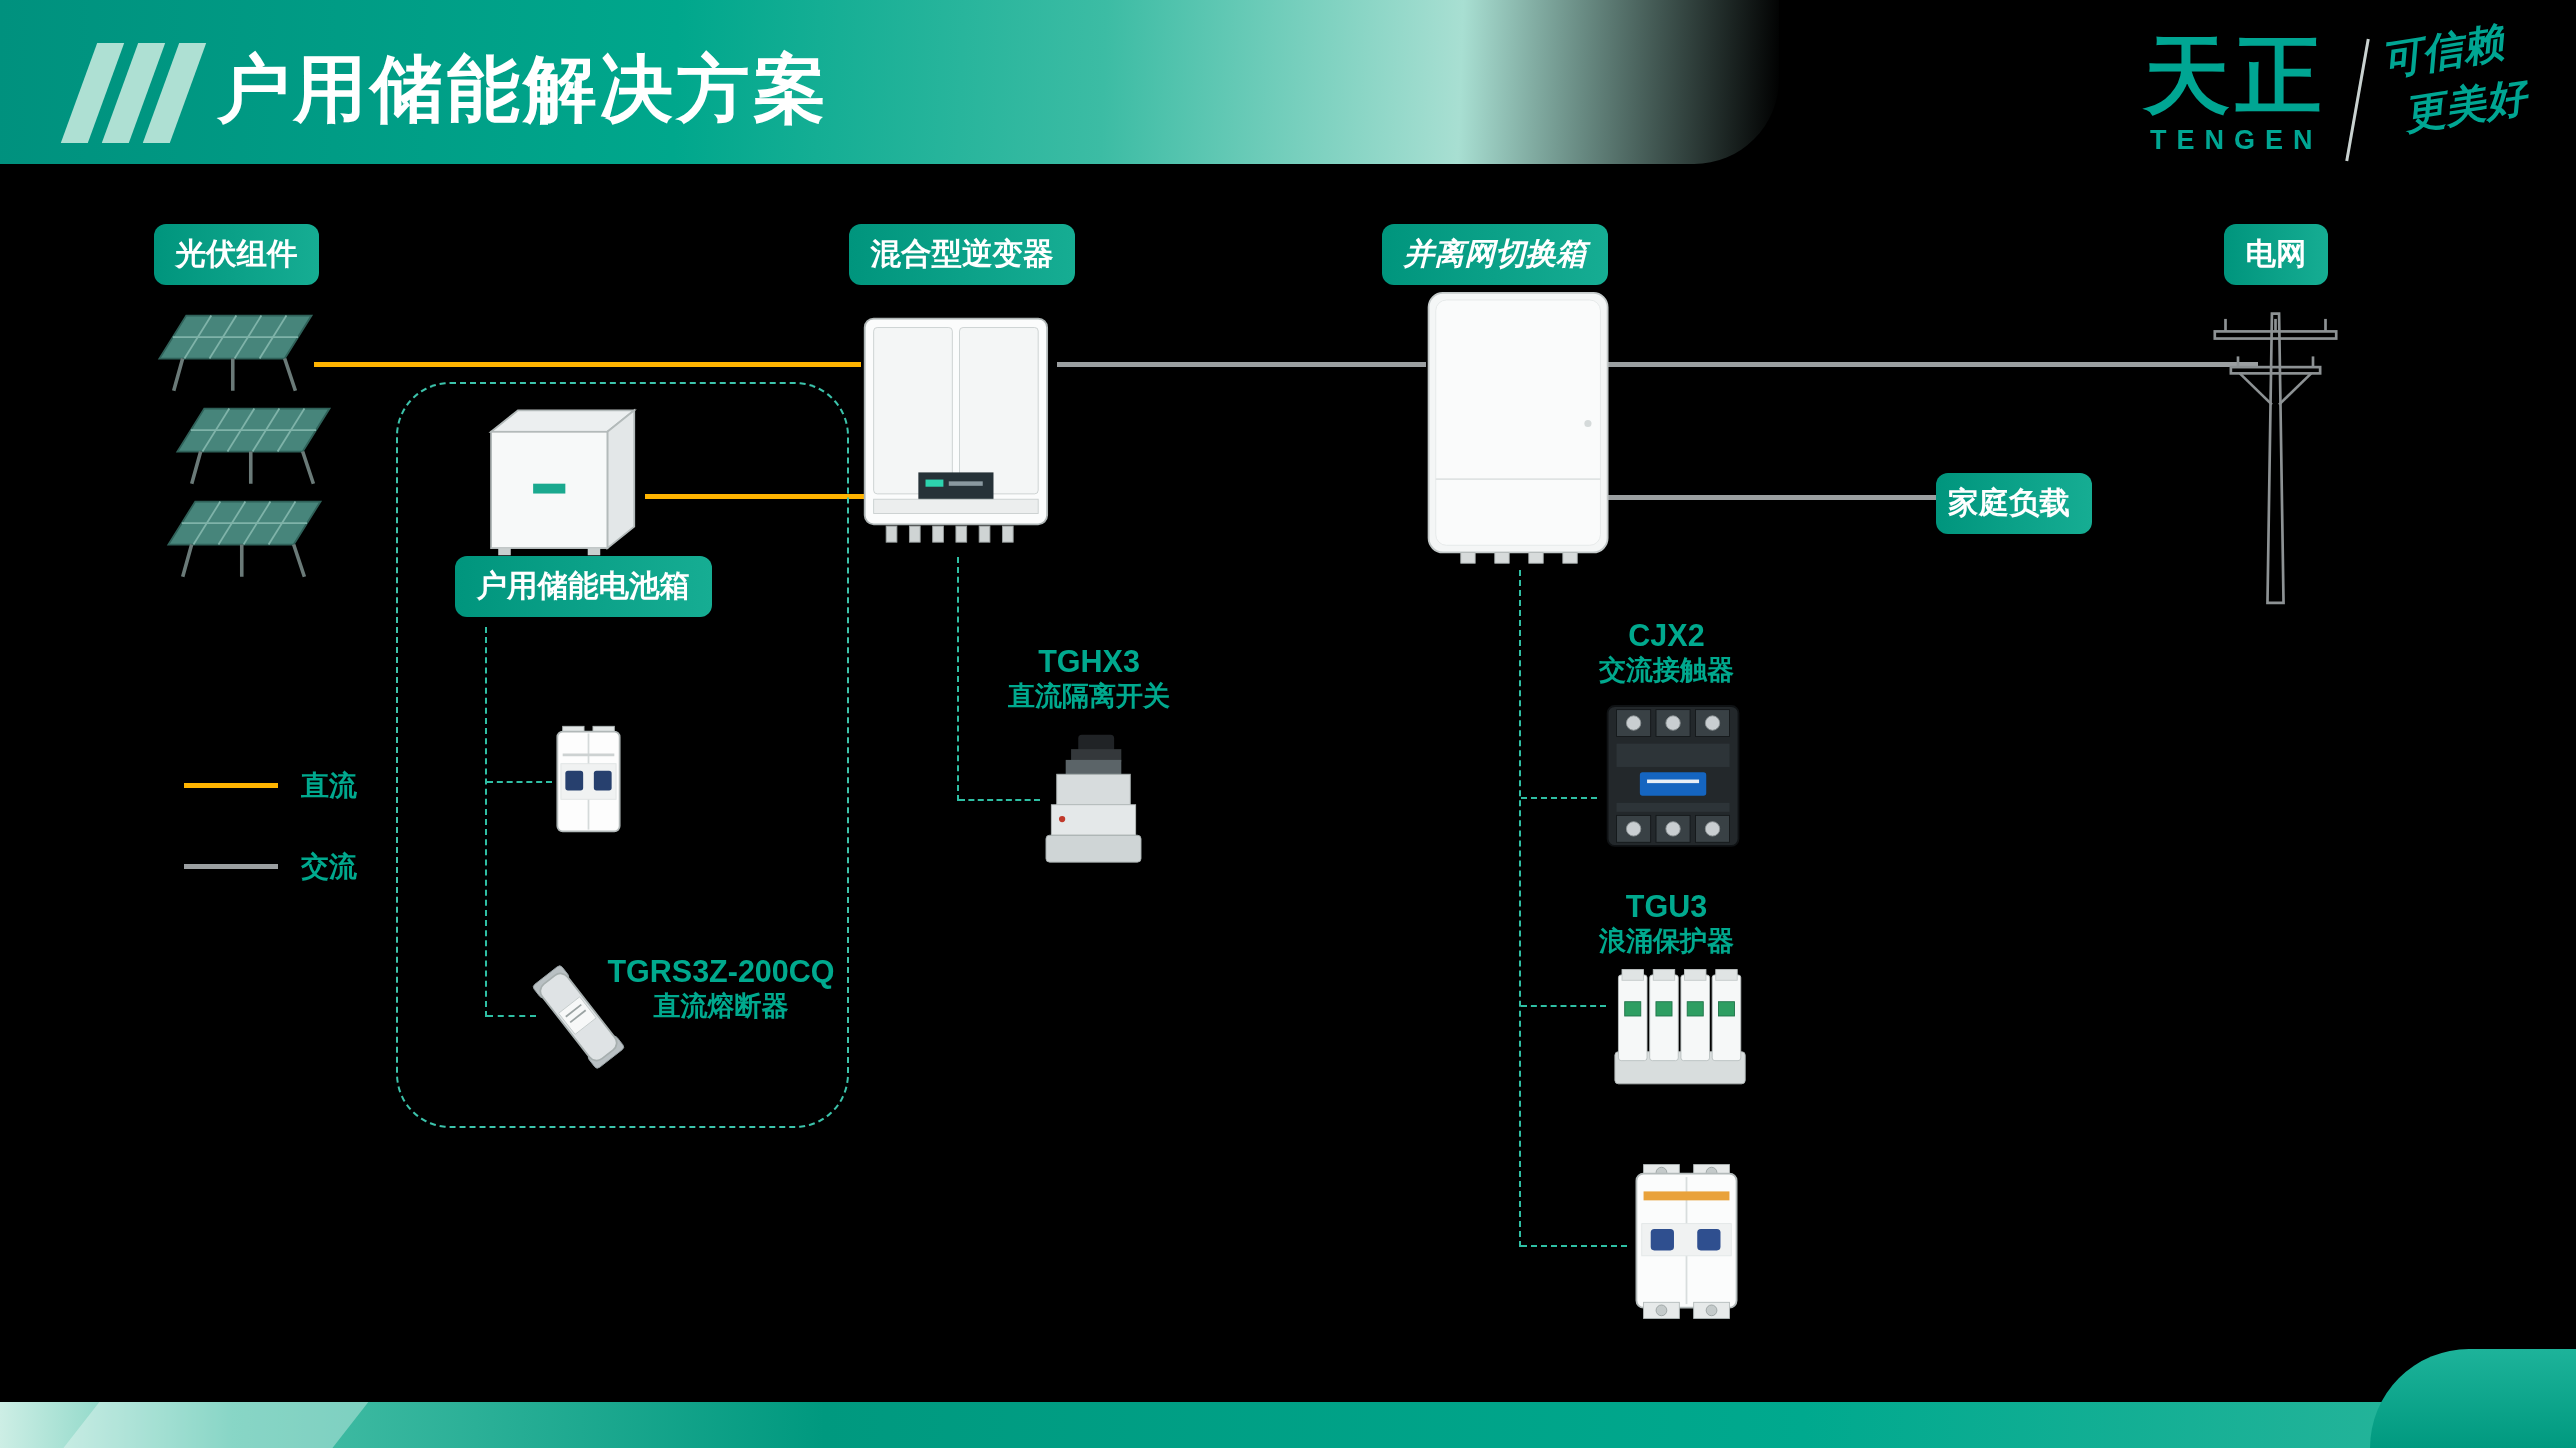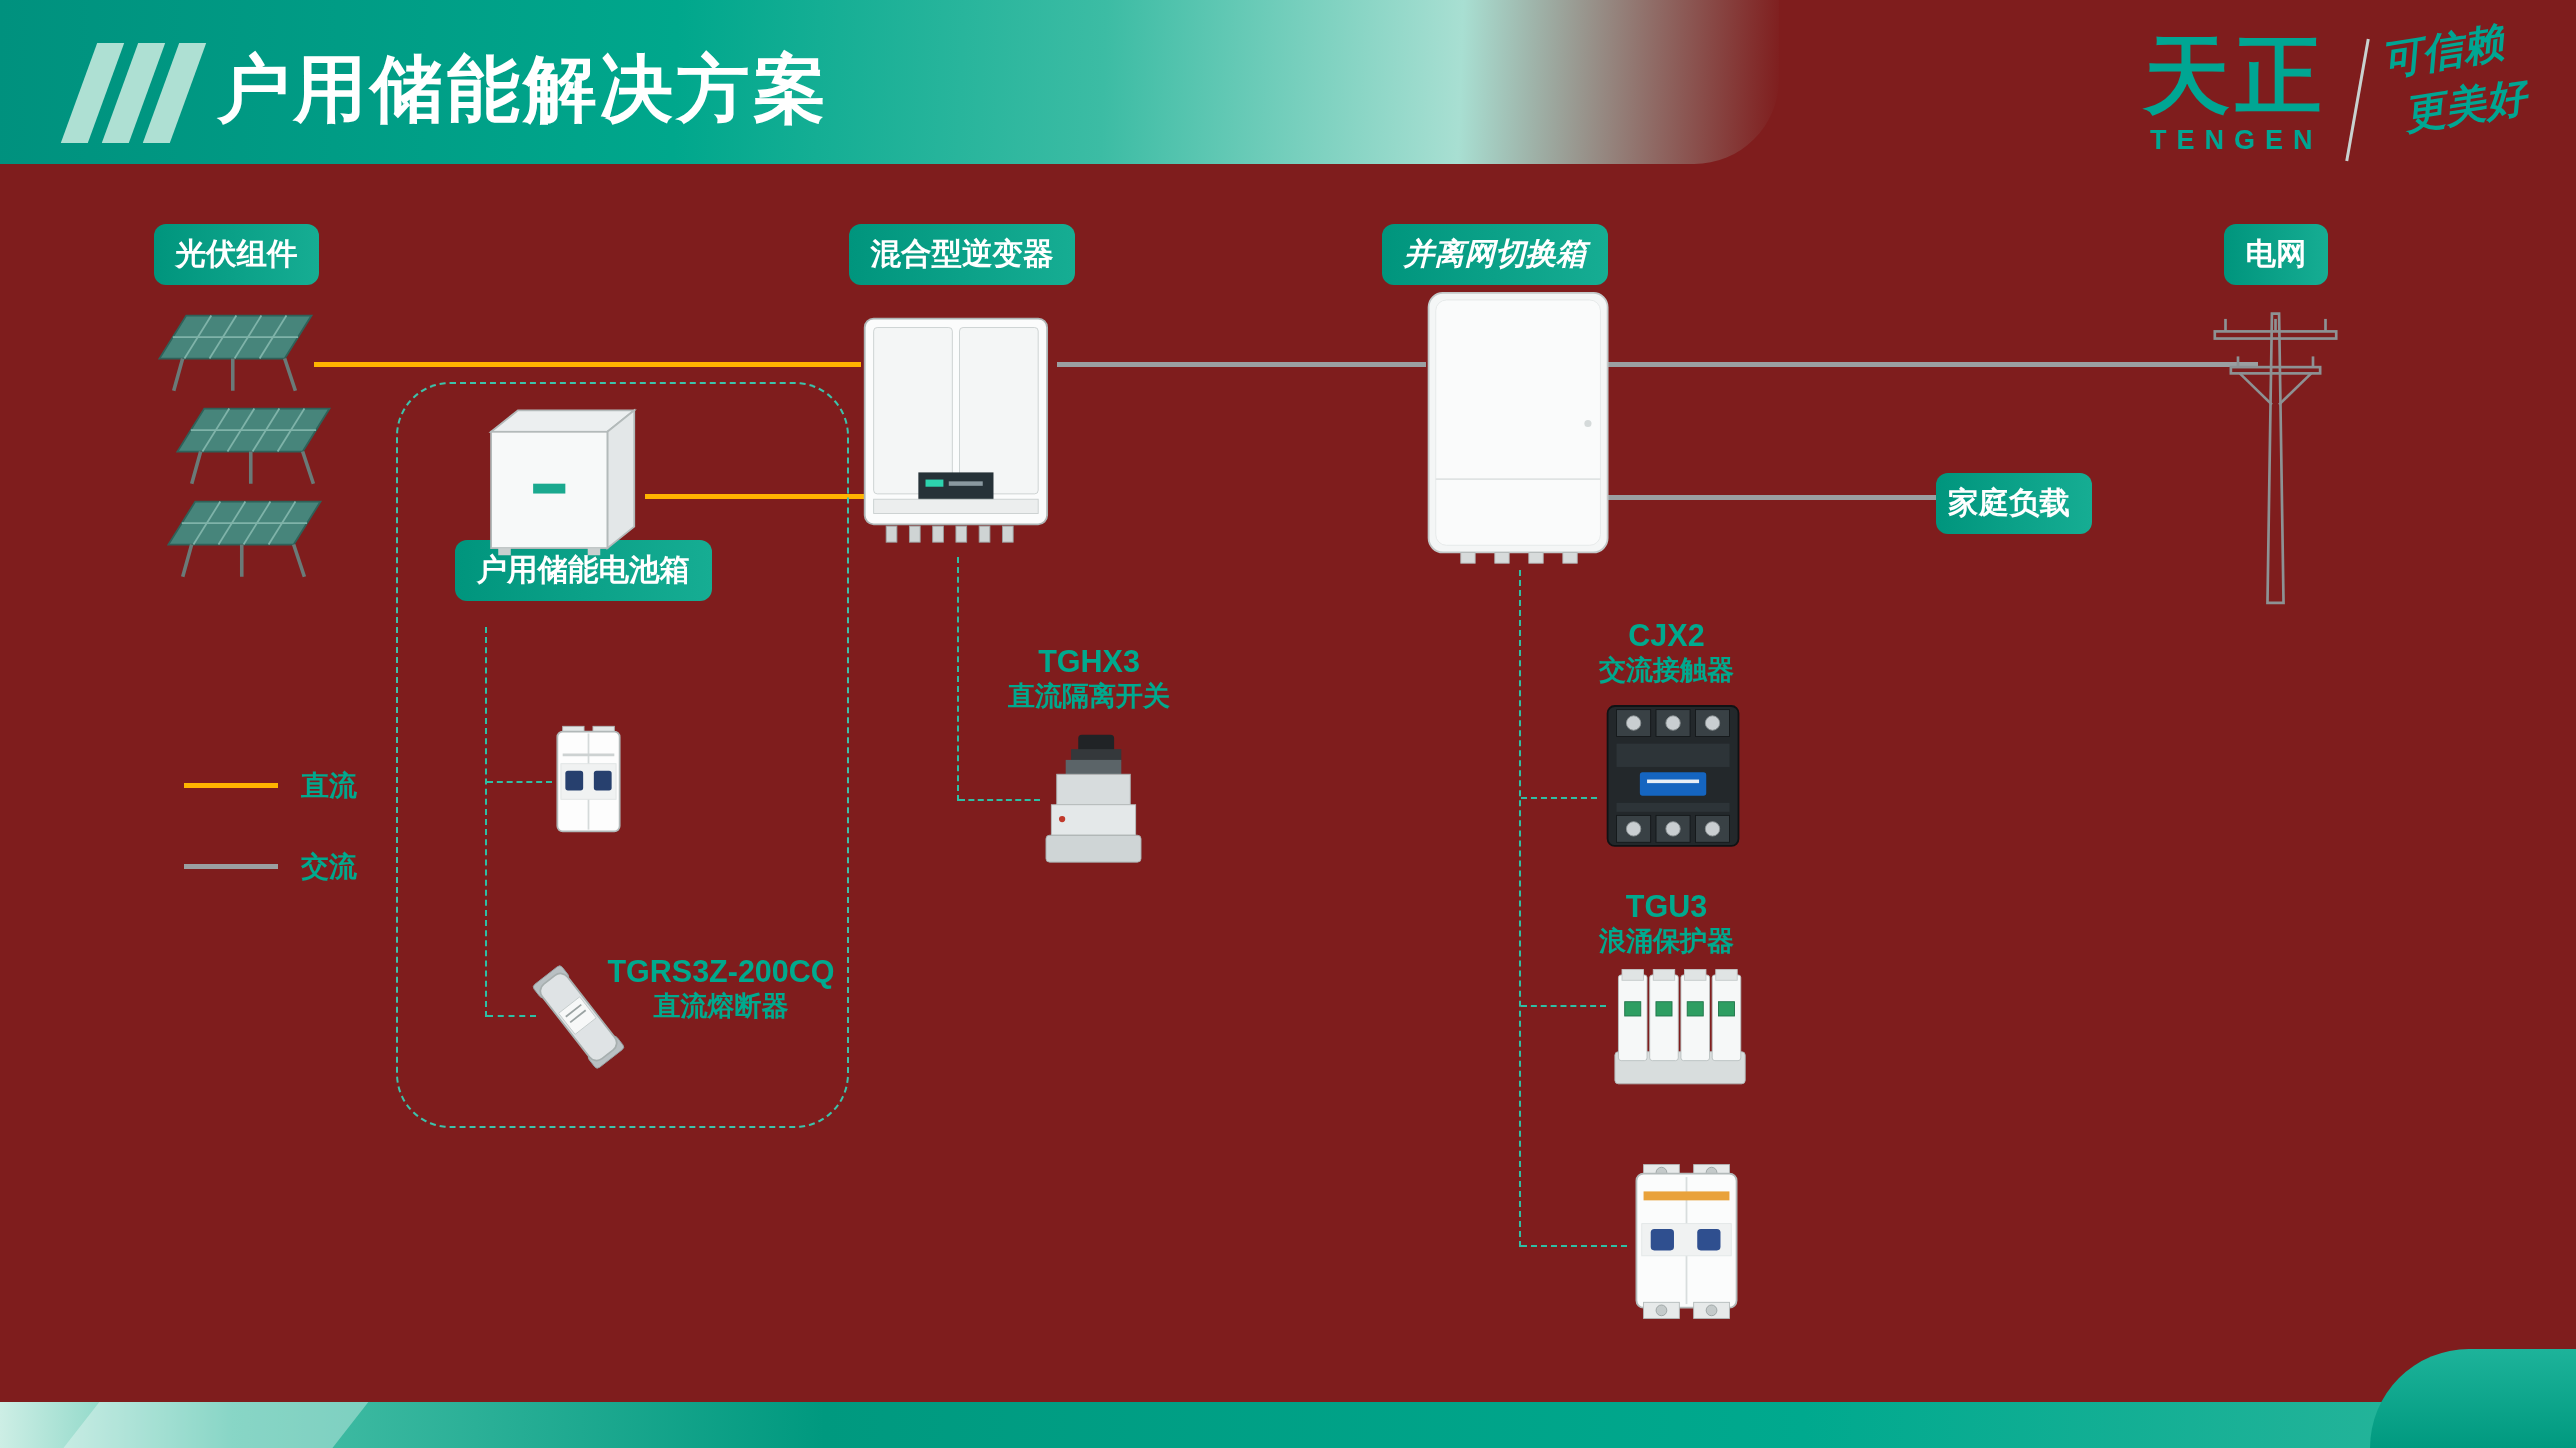--- a/index.html
+++ b/index.html
@@ -1,16 +1,16 @@
 <!DOCTYPE html>
 <html style="font-size:14.3px"><head>
 <meta charset="utf-8">
 <style>
   html,body{margin:0;padding:0;background:#ffffff;}
-  .stage{position:relative;width:2576px;height:1449px;background:#7f1d1d;overflow:hidden;
+  .stage{position:relative;width:2576px;height:1449px;background:#000000;overflow:hidden;
          font-family:"Liberation Sans",sans-serif;}
   .abs{position:absolute;}
 
   
   .header{left:0;top:0;width:1779px;height:164px;
     background:linear-gradient(92deg,#00917e 0%,#00a78c 38%,#3cbca4 62%,#a8dfd2 82%,rgba(255,255,255,0) 100%);
     border-bottom-right-radius:85px;}
   .slash{top:43px;width:27px;height:100px;background:#aee0d3;transform:skewX(-20deg);}
   .page-title{left:217px;top:41px;font-size:73px;font-weight:bold;color:#ffffff;letter-spacing:3.6px;white-space:nowrap;}
 
@@ -60,21 +60,21 @@
   <div class="abs slogan">
     <div class="l1">可信赖</div>
     <div class="l2">更美好</div>
   </div>
 
   <div class="abs node-label" style="left:154px;top:224px;">光伏组件</div>
   <div class="abs node-label" style="left:849px;top:224px;">混合型逆变器</div>
   <div class="abs node-label" style="left:1382px;top:224px;font-style:italic;">并离网切换箱</div>
   <div class="abs node-label" style="left:2224px;top:224px;">电网</div>
   <div class="abs node-label" style="left:1936px;top:473px;padding-left:12px;">家庭负载</div>
-  <div class="abs node-label" style="left:455px;top:540px;">户用储能电池箱</div>
+  <div class="abs node-label" style="left:455px;top:556px;">户用储能电池箱</div>
 
   <div class="abs dc-line" style="left:314px;top:362px;width:547px;"></div>
   <div class="abs dc-line" style="left:645px;top:494px;width:220px;"></div>
   <div class="abs ac-line" style="left:1057px;top:362px;width:369px;"></div>
   <div class="abs ac-line" style="left:1608px;top:362px;width:650px;"></div>
   <div class="abs ac-line" style="left:1608px;top:495px;width:328px;"></div>
 
   <div class="abs dc-line" style="left:184px;top:783px;width:94px;"></div>
   <div class="abs legend-text" style="left:301px;top:767px;">直流</div>
   <div class="abs ac-line" style="left:184px;top:864px;width:94px;"></div>

